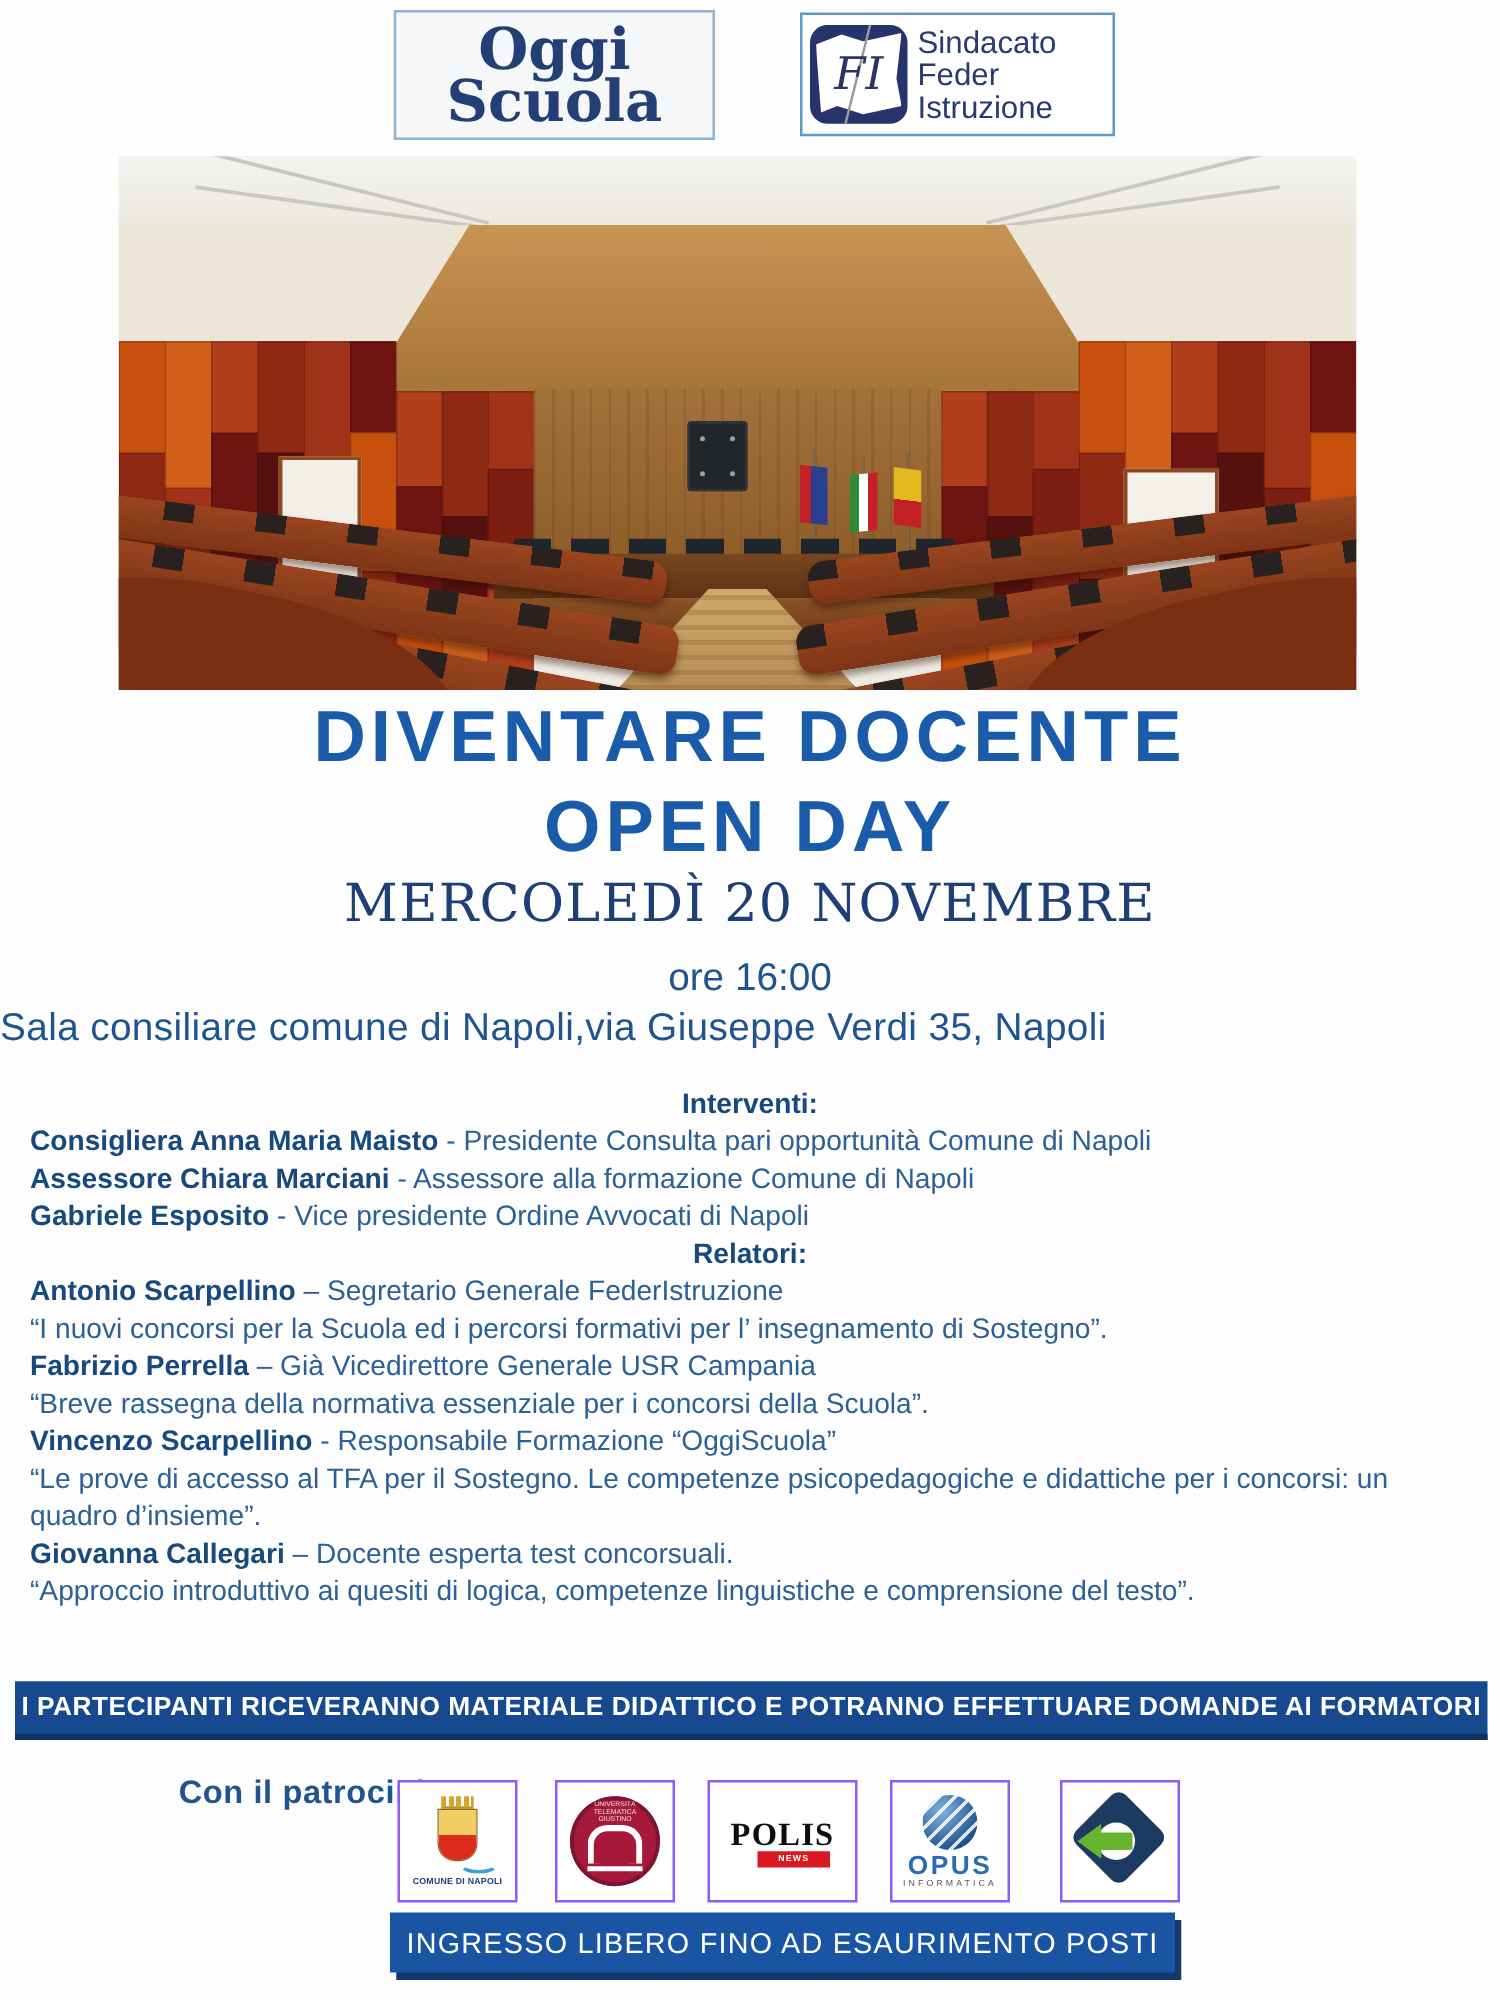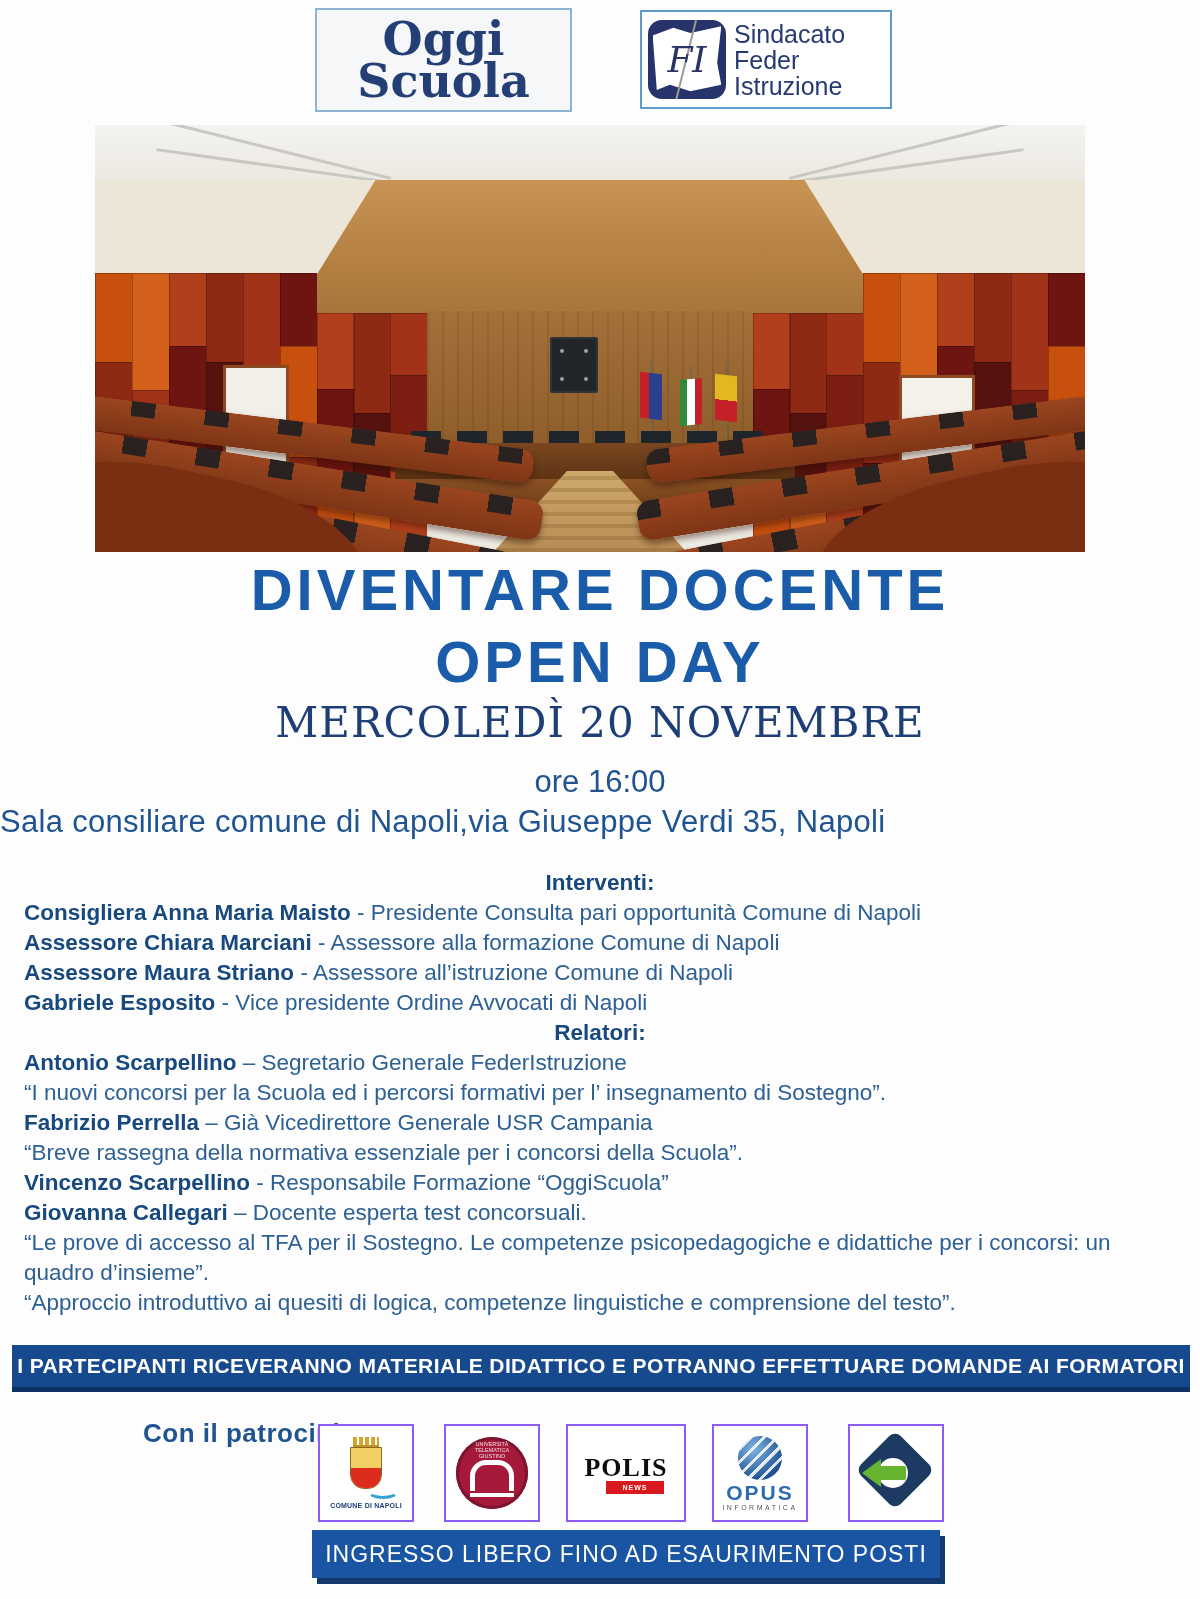--- a/index.html
+++ b/index.html
@@ -268,30 +268,29 @@
   <div class="title" style="top:556px;">DIVENTARE DOCENTE</div>
   <div class="title" style="top:628px;">OPEN DAY</div>
   <div class="date-serif" style="top:698px;">MERCOLEDÌ 20 NOVEMBRE</div>
   <div class="ore" style="top:764px;">ore 16:00</div>
   <div class="venue" style="top:804px;">Sala consiliare comune di Napoli,via Giuseppe Verdi 35, Napoli</div>
 
   <div class="speakers">
     <p class="sec-head">Interventi:</p>
     <p><b>Consigliera Anna Maria Maisto</b><span> - Presidente Consulta pari opportunità Comune di Napoli</span></p>
     <p><b>Assessore Chiara Marciani</b><span> - Assessore alla formazione Comune di Napoli</span></p>
-    <p><b>Assessore Maura Striano</b><span> - Assessore all’istruzione Comune di Napoli</span></p>
     <p><b>Gabriele Esposito</b><span> - Vice presidente Ordine Avvocati di Napoli</span></p>
     <p class="sec-head">Relatori:</p>
     <p><b>Antonio Scarpellino</b><span> – Segretario Generale FederIstruzione</span></p>
     <p>“I nuovi concorsi per la Scuola ed i percorsi formativi per l’ insegnamento di Sostegno”.</p>
     <p><b>Fabrizio Perrella</b><span> – Già Vicedirettore Generale USR Campania</span></p>
     <p>“Breve rassegna della normativa essenziale per i concorsi della Scuola”.</p>
     <p><b>Vincenzo Scarpellino</b><span> - Responsabile Formazione “OggiScuola”</span></p>
+    <p>“Le prove di accesso al TFA per il Sostegno. Le competenze psicopedagogiche e didattiche per i concorsi: un quadro d’insieme”.</p>
     <p><b>Giovanna Callegari</b><span> – Docente esperta test concorsuali.</span></p>
-    <p>“Le prove di accesso al TFA per il Sostegno. Le competenze psicopedagogiche e didattiche per i concorsi: un quadro d’insieme”.</p>
     <p>“Approccio introduttivo ai quesiti di logica, competenze linguistiche e comprensione del testo”.</p>
   </div>
 
   <div class="banner-top">I PARTECIPANTI RICEVERANNO MATERIALE DIDATTICO E POTRANNO EFFETTUARE DOMANDE AI FORMATORI</div>
 
   <div class="patro-label">Con il patrocinio</div>
 
   <div class="lbox" style="left:318px;width:92px;">
     <div class="crown"></div>
     <div class="shield">

